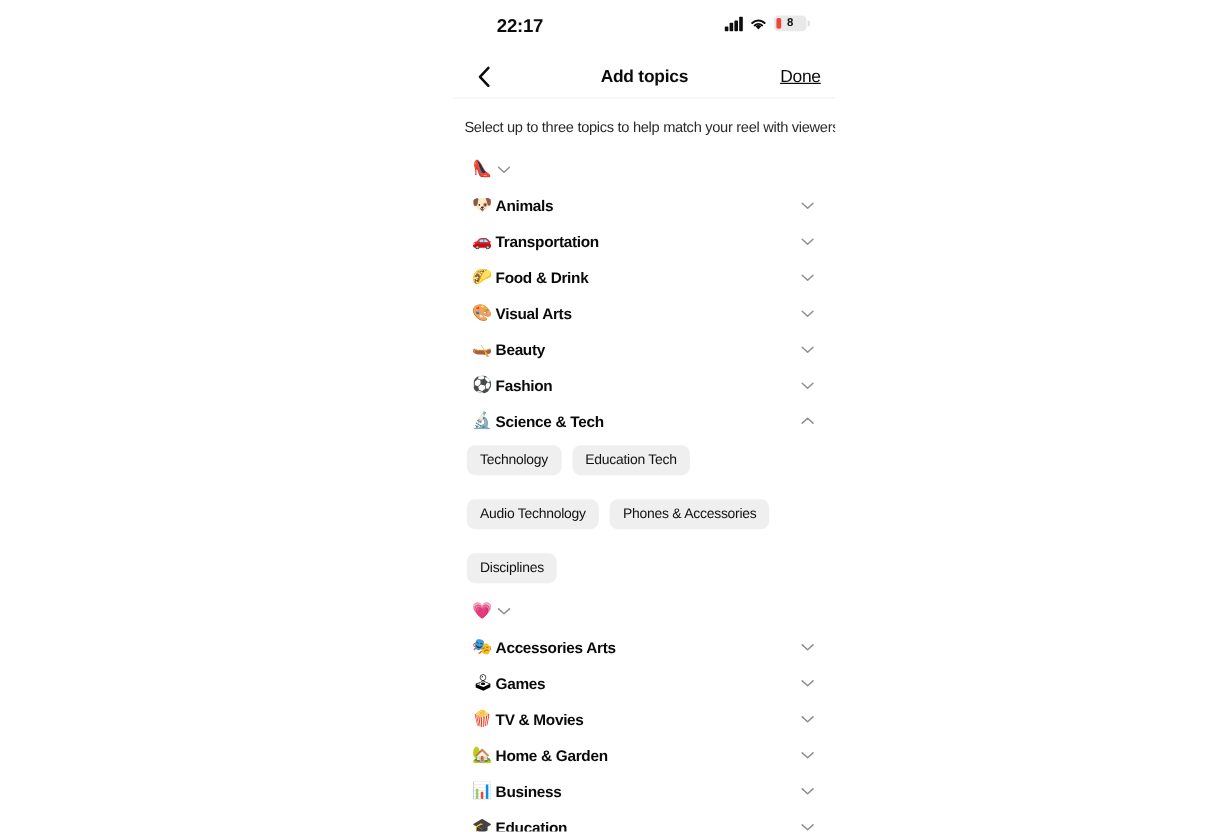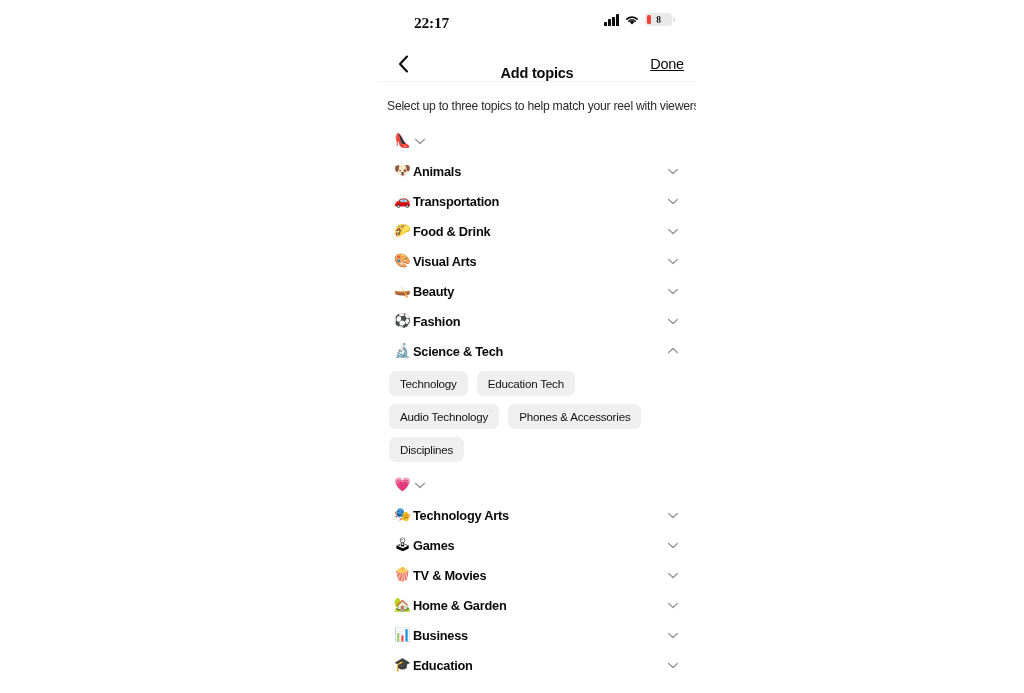--- a/index.html
+++ b/index.html
@@ -19,21 +19,20 @@
     width: 318px;
     height: 693px;
     background: #ffffff;
     overflow: hidden;
   }
 
   
   .statusbar {
     height: 46px;
     position: relative;
-    font-family: Liberation Serif, serif;
   }
   .status-time {
     position: absolute;
     left: 36px;
     top: 14px;
     font-size: 15.5px;
     font-weight: bold;
     color: #0c0c0c;
     letter-spacing: -0.2px;
   }
@@ -87,21 +86,21 @@
     height: 5px;
     border-radius: 0 1.5px 1.5px 0;
     background: #e0e0e1;
   }
 
   
   .navbar {
     height: 36px;
     position: relative;
     display: flex;
-    align-items: flex-end;
+    align-items: center;
     border-bottom: 1px solid #f2f2f2;
   }
   .nav-back {
     position: absolute;
     left: 8px;
     top: 0;
     height: 36px;
     width: 34px;
     display: flex;
     align-items: center;
@@ -163,21 +162,21 @@
     color: #0a0a0a;
     letter-spacing: -0.25px;
     flex: 1 1 auto;
   }
   .chev { flex: 0 0 auto; width: 14px; height: 14px; }
 
   
   .chip-wrap {
     display: flex;
     flex-wrap: wrap;
-    gap: 8px 9px;
+    gap: 20px 9px;
     padding: 5px 12px 8px 11px;
   }
   .chip {
     background: #efefef;
     border-radius: 7px;
     padding: 6px 11px;
     font-size: 11.6px;
     color: #111;
     letter-spacing: -0.2px;
     white-space: nowrap;
@@ -287,21 +286,21 @@
         <div class="chip">Disciplines</div>
       </div>
       <div class="topic-row">
         <span class="topic-emoji">💗</span>
         <svg class="chev" viewBox="0 0 14 14">
           <path d="M2.5 5.4 L7 9.5 L11.5 5.4" stroke="#8e8e93" stroke-width="1.25" fill="none" stroke-linecap="round" stroke-linejoin="round"></path>
         </svg>
       </div>
       <div class="topic-row">
         <span class="topic-emoji">🎭</span>
-        <span class="topic-label">Technology Arts</span>
+        <span class="topic-label">Accessories Arts</span>
         <svg class="chev" viewBox="0 0 14 14">
           <path d="M2.5 5.4 L7 9.5 L11.5 5.4" stroke="#8e8e93" stroke-width="1.25" fill="none" stroke-linecap="round" stroke-linejoin="round"></path>
         </svg>
       </div>
       <div class="topic-row">
         <span class="topic-emoji">🕹</span>
         <span class="topic-label">Games</span>
         <svg class="chev" viewBox="0 0 14 14">
           <path d="M2.5 5.4 L7 9.5 L11.5 5.4" stroke="#8e8e93" stroke-width="1.25" fill="none" stroke-linecap="round" stroke-linejoin="round"></path>
         </svg>

